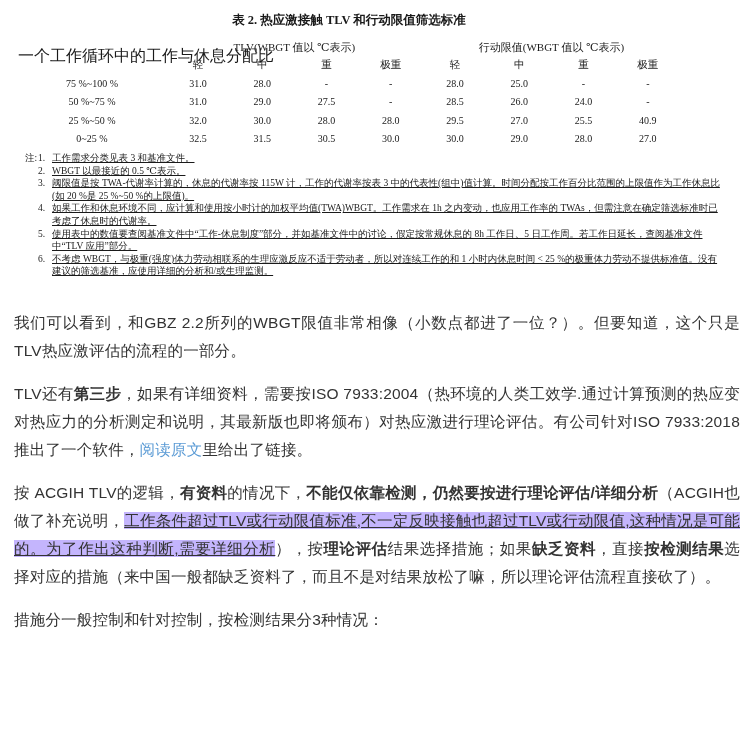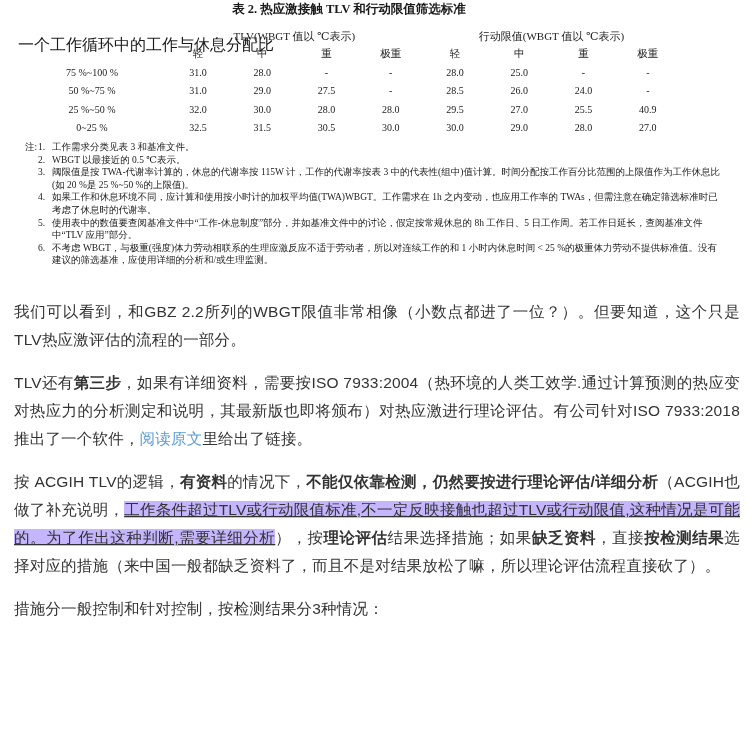--- a/index.html
+++ b/index.html
@@ -12,20 +12,21 @@
     height: 753px;
     overflow: hidden;
     font-family: "Liberation Sans", "DejaVu Sans", sans-serif;
     color: #333333;
   }
 
   
   .table-section {
     font-family: "Liberation Serif", "DejaVu Serif", serif;
     color: #1a1a1a;
+    padding-top: 11px;
   }
   .tbl-title {
     width: 662px;
     margin-left: 18px;
     text-align: center;
     font-size: 12.5px;
     font-weight: bold;
     line-height: 18px;
     margin-bottom: 9px;
   }
@@ -75,21 +76,21 @@
   .notes-prefix {
     position: absolute;
     left: 0;
     top: 0;
   }
   .note-item {
     display: flex;
     margin-left: 13px;
   }
   .note-num { flex: 0 0 14px; }
-  .note-text { flex: 1; }
+  .note-text { flex: 1; text-decoration: underline; }
 
   
   .article-body {
     margin-top: 31px;
     font-size: 15.5px;
     line-height: 28px;
     letter-spacing: 0.2px;
   }
   .para {
     margin: 0 14px 15px 14px;

